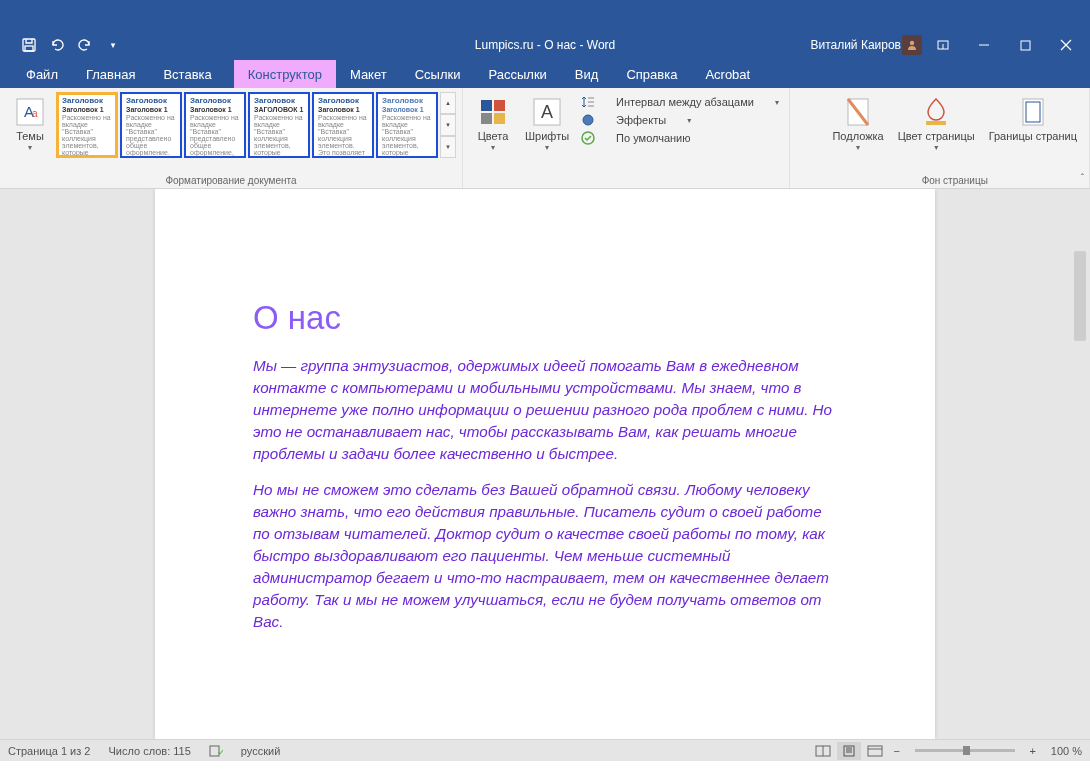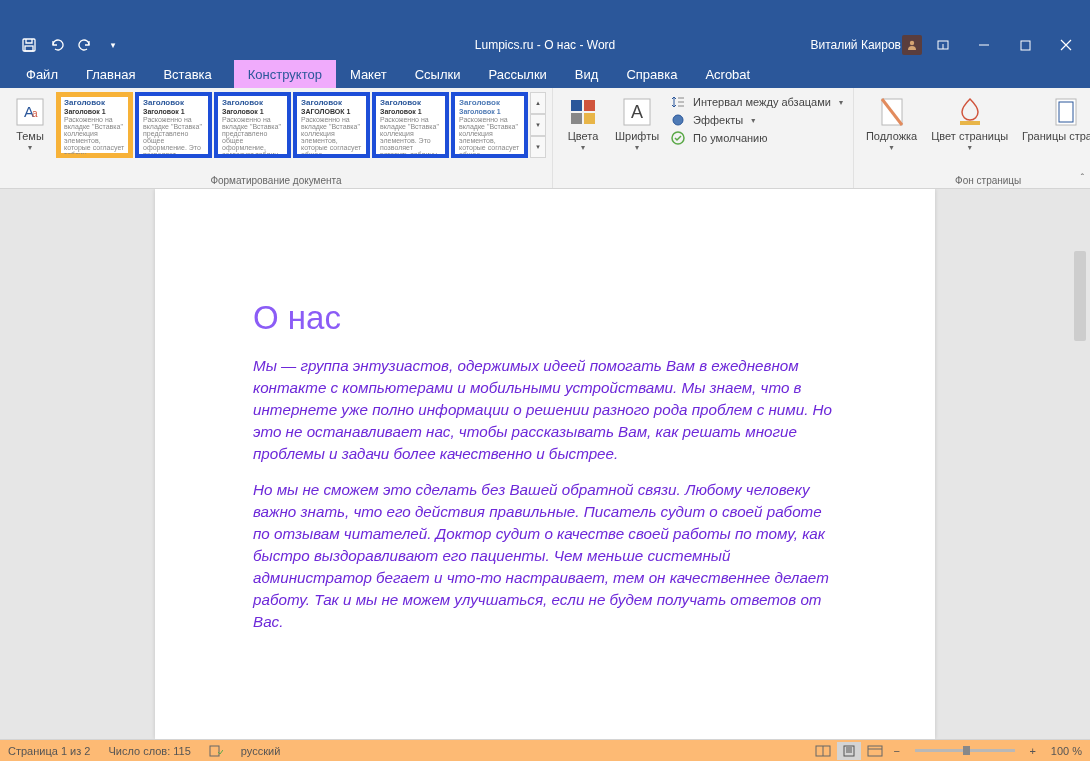--- a/index.html
+++ b/index.html
@@ -31,44 +31,44 @@
 .ribbon-row { display:flex; align-items:flex-start; gap:2px; flex: 1; }
 
 
 .big-btn { display:flex; flex-direction:column; align-items:center; padding:4px 6px; cursor:pointer; min-width:48px; }
 .big-btn-icon { width:32px; height:32px; display:flex; align-items:center; justify-content:center; margin-bottom:2px; }
 .big-btn-label { font-size: 11px; color:#444; text-align:center; line-height:13px; }
 .small-dropdown { font-size:8px; color:#666; }
 
 
 .gallery { display:flex; gap:2px; height:66px; }
-.gallery-item { width: 77px; height:66px; background:#fff; border:4px solid #1d4ed8; padding:3px 4px; font-size:7px; line-height:7px; color:#888; overflow:hidden; cursor:pointer; }
+.gallery-item { width: 62px; height:66px; background:#fff; border:2px solid #1d4ed8; padding:3px 4px; font-size:7px; line-height:7px; color:#888; overflow:hidden; cursor:pointer; }
 .gallery-item.selected { border-color:#f7b238; box-shadow: inset 0 0 0 1px #f7b238; }
 .gallery-item .gh { font-size:8px; color:#2b579a; font-weight:600; margin-bottom:2px; }
 .gallery-item .gh1 { font-size:7px; font-weight:700; color:#333; margin-bottom:1px;}
 .gallery-item.last .gh { color:#4e7ab5; }
 .gallery-spin { width:16px; display:flex; flex-direction:column; }
 .gallery-spin div { flex:1; border:1px solid #d4d4d4; background:#f8f8f8; display:flex; align-items:center; justify-content:center; font-size:7px; color:#555; cursor:pointer; }
 
 
 .opt-list { display:flex; flex-direction:column; gap:2px; padding-top:2px; }
-.opt-item { font-size:11px; color:#444; display:flex; align-items:center; gap:8px; cursor:pointer; padding:1px 4px; white-space:nowrap; }
+.opt-item { font-size:11px; color:#444; display:flex; align-items:center; gap:21px; cursor:pointer; padding:1px 4px; white-space:nowrap; }
 
 .collapse-btn { position:absolute; right:6px; bottom:4px; font-size:10px; color:#666; cursor:pointer; }
 
 
 .doc-area { height: 550px; background: #e6e6e6; display:flex; justify-content:center; overflow:hidden; position:relative; }
 .page { width: 780px; background:#fff; margin-top:0; box-shadow: 0 0 4px rgba(0,0,0,.15); padding: 110px 98px 40px 98px; }
 .doc-h1 { font-size: 33px; font-weight:400; color:#8b5cf6; margin-bottom:18px; font-family: "Segoe UI Light","Segoe UI",sans-serif; }
 .doc-p { font-size: 15.2px; color:#6d28d9; line-height:22px; margin-bottom:14px;font-style:italic; }
 .vscroll { position:absolute; right:2px; top:60px; width:14px; height:420px; background:transparent; }
 .vscroll-thumb { width:12px; height:90px; background:#cdcdcd; border-radius:2px; margin-top:2px; }
 
 
-.statusbar { height:22px; background:#fdba74; border-top:1px solid #d4d4d4; display:flex; align-items:center; font-size:11px; color:#555; padding:0 8px; }
+.statusbar { height:22px; background:#e5e5e5; border-top:1px solid #d4d4d4; display:flex; align-items:center; font-size:11px; color:#555; padding:0 8px; }
 .status-left { display:flex; gap:18px; }
 .status-item { cursor:pointer; display:flex; align-items:center; gap:4px; }
 .status-right { margin-left:auto; display:flex; align-items:center; gap:2px; }
 .view-btn { width:24px; height:18px; display:flex; align-items:center; justify-content:center; cursor:pointer; }
 .view-btn.active { background:#d4d4d4; }
 .zoom-slider { width:100px; height:3px; background:#b8b8b8; position:relative; margin:0 8px; }
 .zoom-thumb { position:absolute; left:48px; top:-3px; width:7px; height:9px; background:#888; }
 .zoom-btn { width:16px; text-align:center; cursor:pointer; user-select:none; }
 </style>
 </head>

